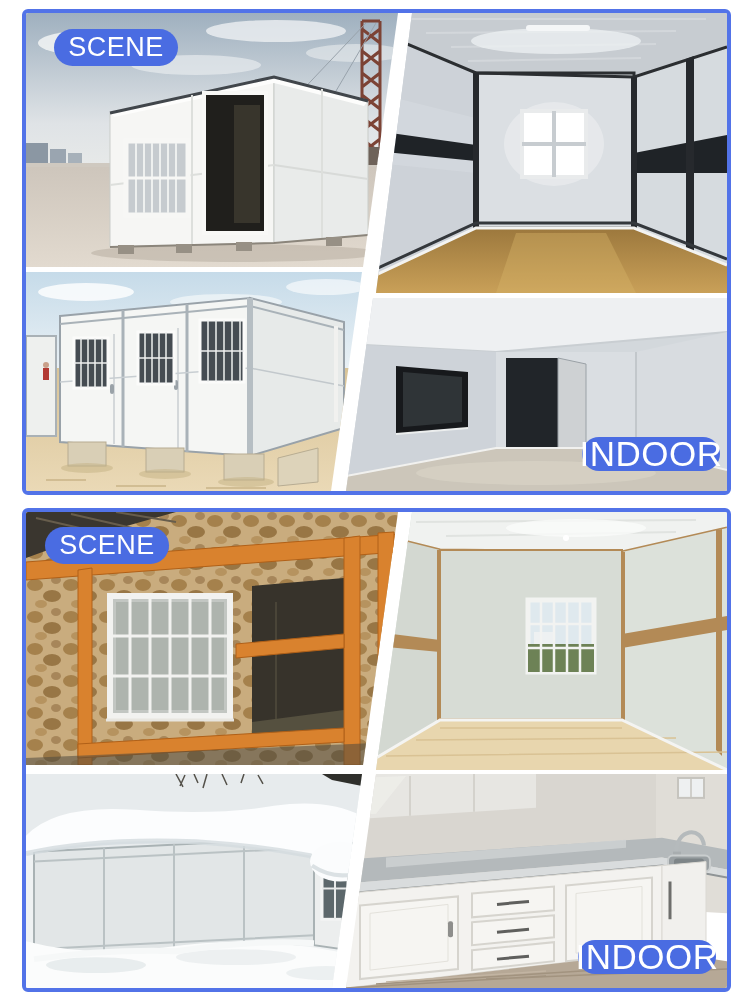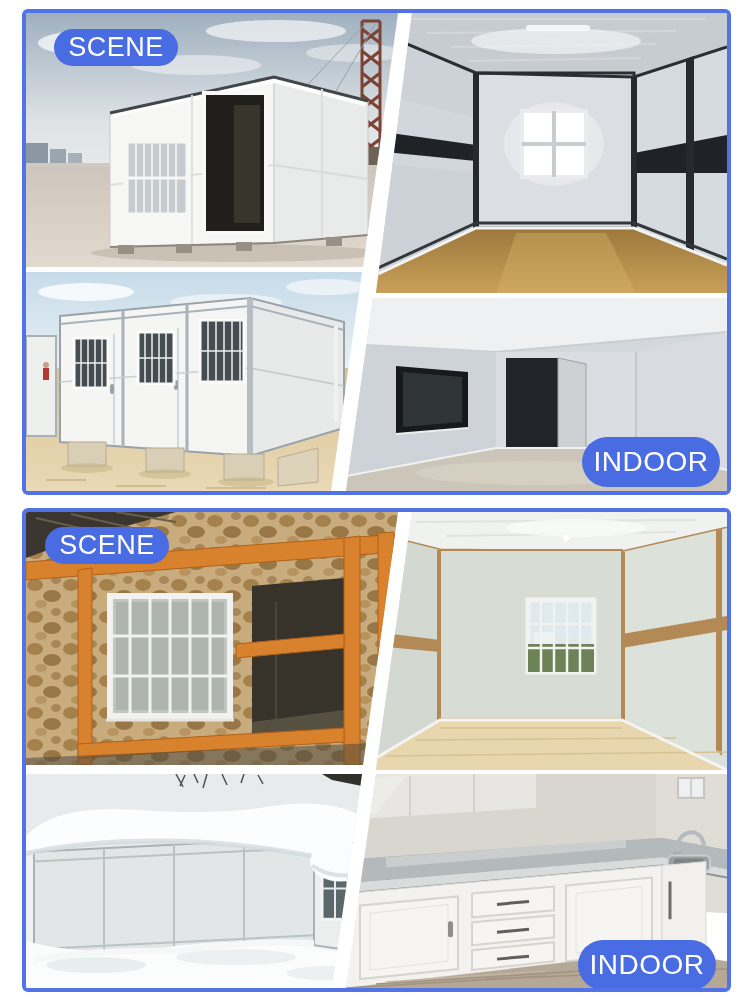--- a/index.html
+++ b/index.html
@@ -26,21 +26,21 @@
   .pE{left:0;top:0;width:372px;height:253px;clip-path:polygon(0 0,100% 0,calc(100% - 35px) 100%,0 100%);}
   .pF{left:350px;top:0;width:351px;height:258px;clip-path:polygon(36px 0,100% 0,100% 100%,0 100%);}
   .pG{left:0;top:262px;width:336px;height:214px;clip-path:polygon(0 0,100% 0,calc(100% - 30px) 100%,0 100%);}
   .pH{left:320px;top:262px;width:381px;height:214px;clip-path:polygon(30px 0,100% 0,100% 100%,0 100%);}
   .pill{
     position:absolute;display:flex;align-items:center;justify-content:center;
     background:#4a6ce2;color:#ffffff;font-weight:normal;
     border-radius:999px;letter-spacing:.5px;z-index:5;
   }
   .pill.scene{width:124px;height:37px;font-size:27px;}
-  .pill.indoor{width:138px;height:50px;font-size:28px;}
+  .pill.indoor{width:138px;height:34px;font-size:35px;}
   #panel1 .pill.scene{left:28px;top:16px;}
   #panel1 .pill.indoor{left:556px;top:424px;}
   #panel2 .pill.scene{left:19px;top:15px;}
   #panel2 .pill.indoor{left:552px;top:428px;}
 </style>
 </head>
 <body>
 
 <div>
 

